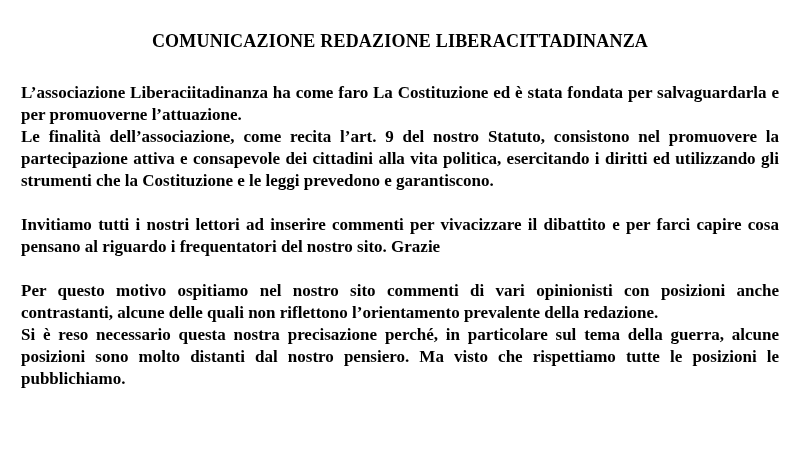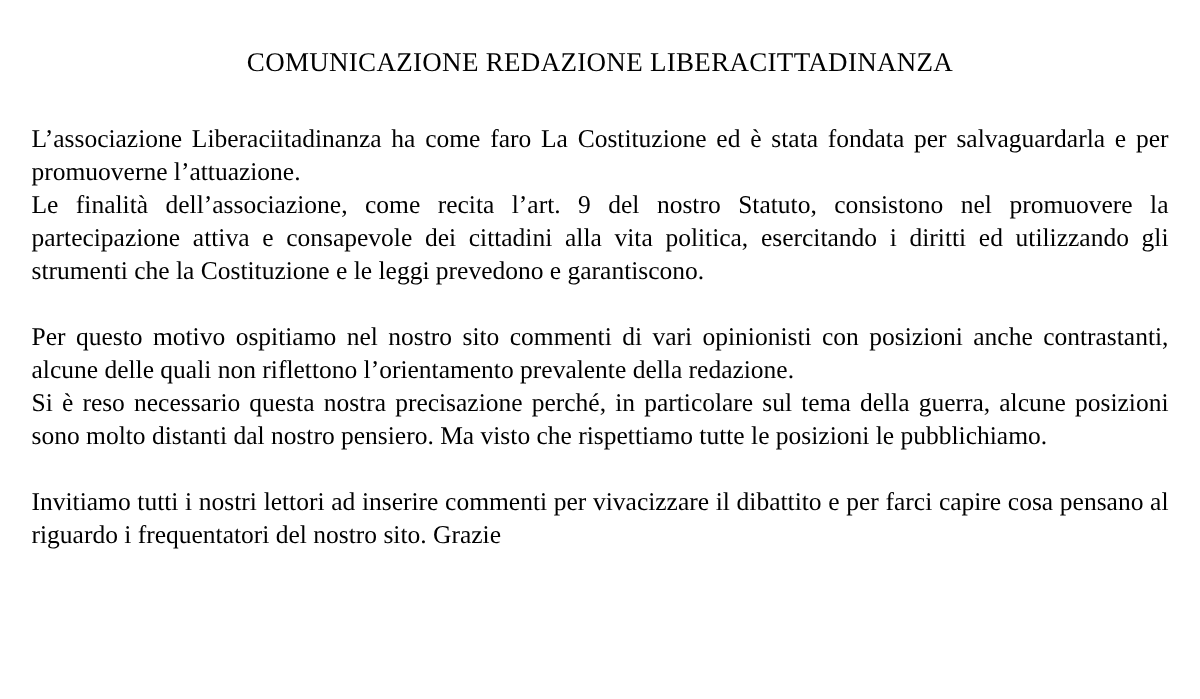--- a/index.html
+++ b/index.html
@@ -18,47 +18,48 @@
     height: 466px;
     padding: 30px 21px 0 21px;
     font-family: "Liberation Serif", "DejaVu Serif", serif;
     font-size: 17px;
     line-height: 22px;
     color: #000000;
     background: #ffffff;
   }
   .doc-title {
     text-align: center;
-    font-weight: normal;
+    font-weight: bold;
     font-size: 18px;
     letter-spacing: 0.2px;
     margin: 0 0 30px 0;
   }
   .block {
     margin: 0 0 22px 0;
+    font-weight: bold;
   }
   .block p {
     margin: 0;
     text-align: justify;
   }
 </style>
 </head>
 <body>
 
 <div class="page">
 
   <h1 class="doc-title">COMUNICAZIONE REDAZIONE LIBERACITTADINANZA</h1>
 
   <div class="block">
     <p>L’associazione Liberaciitadinanza ha come faro La Costituzione ed è stata fondata per salvaguardarla e per promuoverne l’attuazione.</p>
     <p>Le finalità dell’associazione, come recita l’art. 9 del nostro Statuto, consistono nel promuovere la partecipazione attiva e consapevole dei cittadini alla vita politica, esercitando i diritti ed utilizzando gli strumenti che la Costituzione e le leggi prevedono e garantiscono.</p>
   </div>
 
   <div class="block">
-    <p>Per questo motivo ospitiamo nel nostro sito commenti di vari opinionisti con posizioni anche contrastanti, alcune delle quali  non riflettono l’orientamento prevalente della redazione.</p>
-    <p>Si è reso necessario questa nostra precisazione perché, in particolare sul tema della guerra, alcune posizioni sono  molto distanti dal nostro pensiero. Ma visto che rispettiamo tutte le posizioni le pubblichiamo.</p>
+    <p>Invitiamo tutti i nostri lettori ad inserire commenti per vivacizzare il dibattito e per farci capire cosa pensano al riguardo i frequentatori del nostro sito. Grazie</p>
   </div>
 
   <div class="block">
-    <p>Invitiamo tutti i nostri lettori ad inserire commenti per vivacizzare il dibattito e per farci capire cosa pensano al riguardo i frequentatori del nostro sito. Grazie</p>
+    <p>Per questo motivo ospitiamo nel nostro sito commenti di vari opinionisti con posizioni anche contrastanti, alcune delle quali  non riflettono l’orientamento prevalente della redazione.</p>
+    <p>Si è reso necessario questa nostra precisazione perché, in particolare sul tema della guerra, alcune posizioni sono  molto distanti dal nostro pensiero. Ma visto che rispettiamo tutte le posizioni le pubblichiamo.</p>
   </div>
 
 </div>
 
 </body></html>

